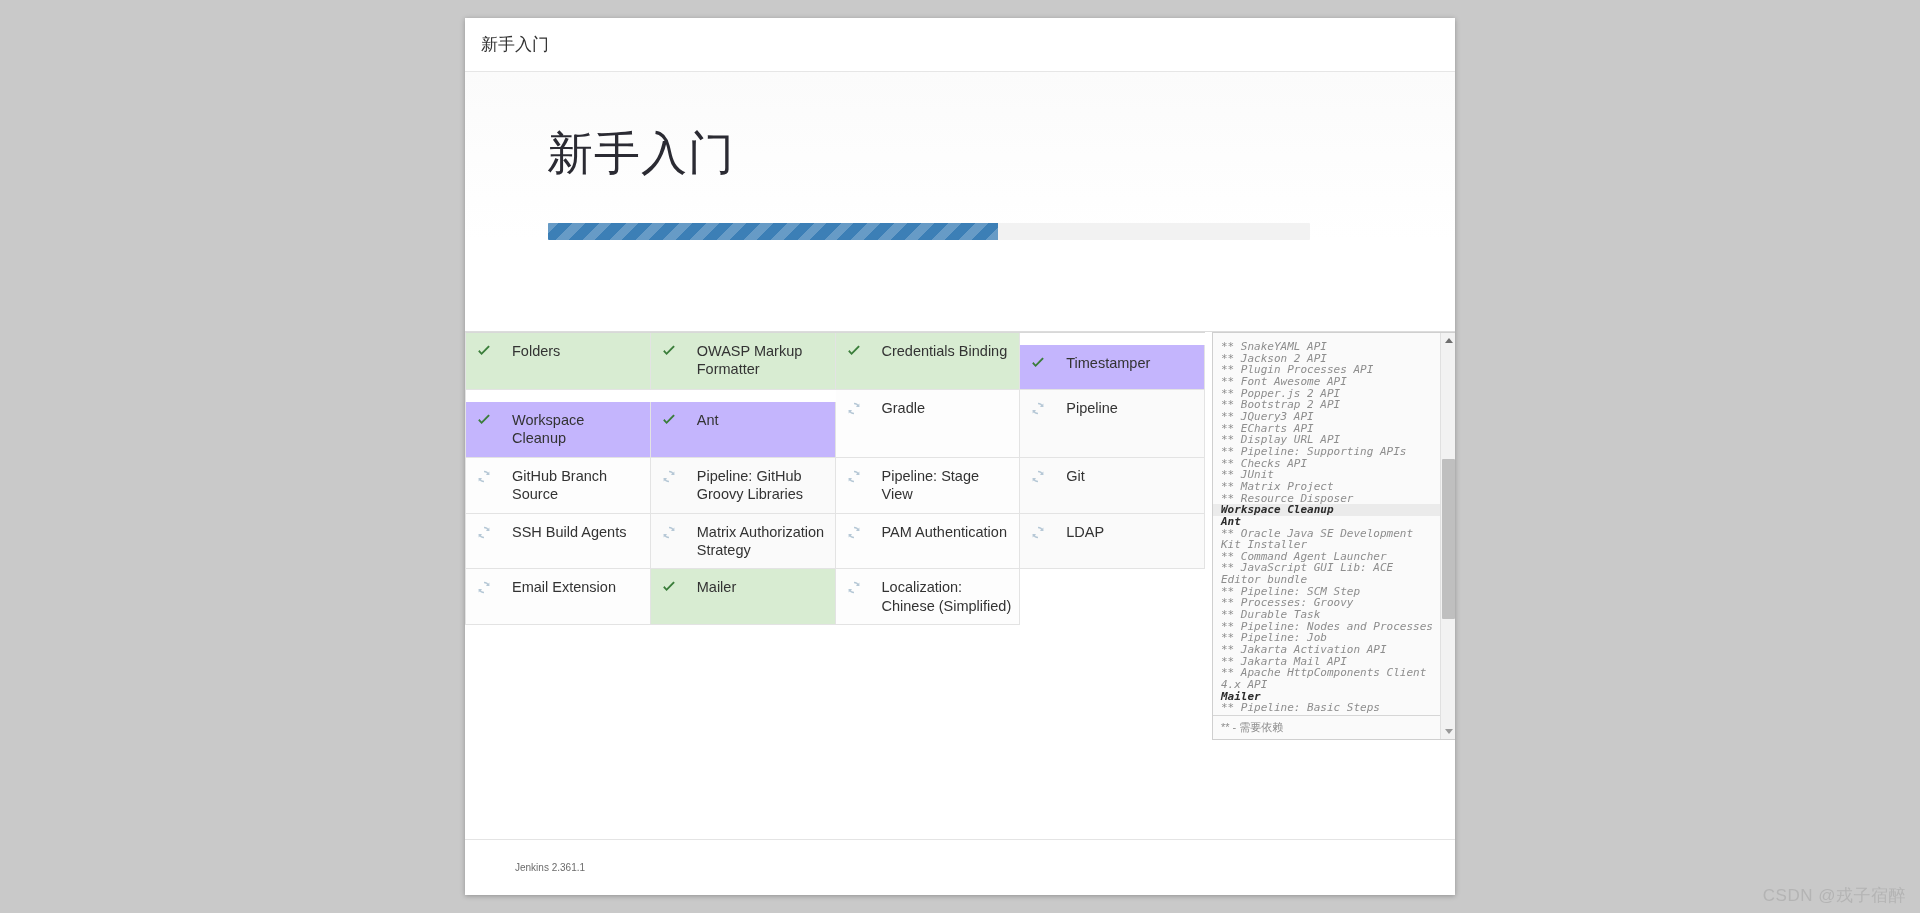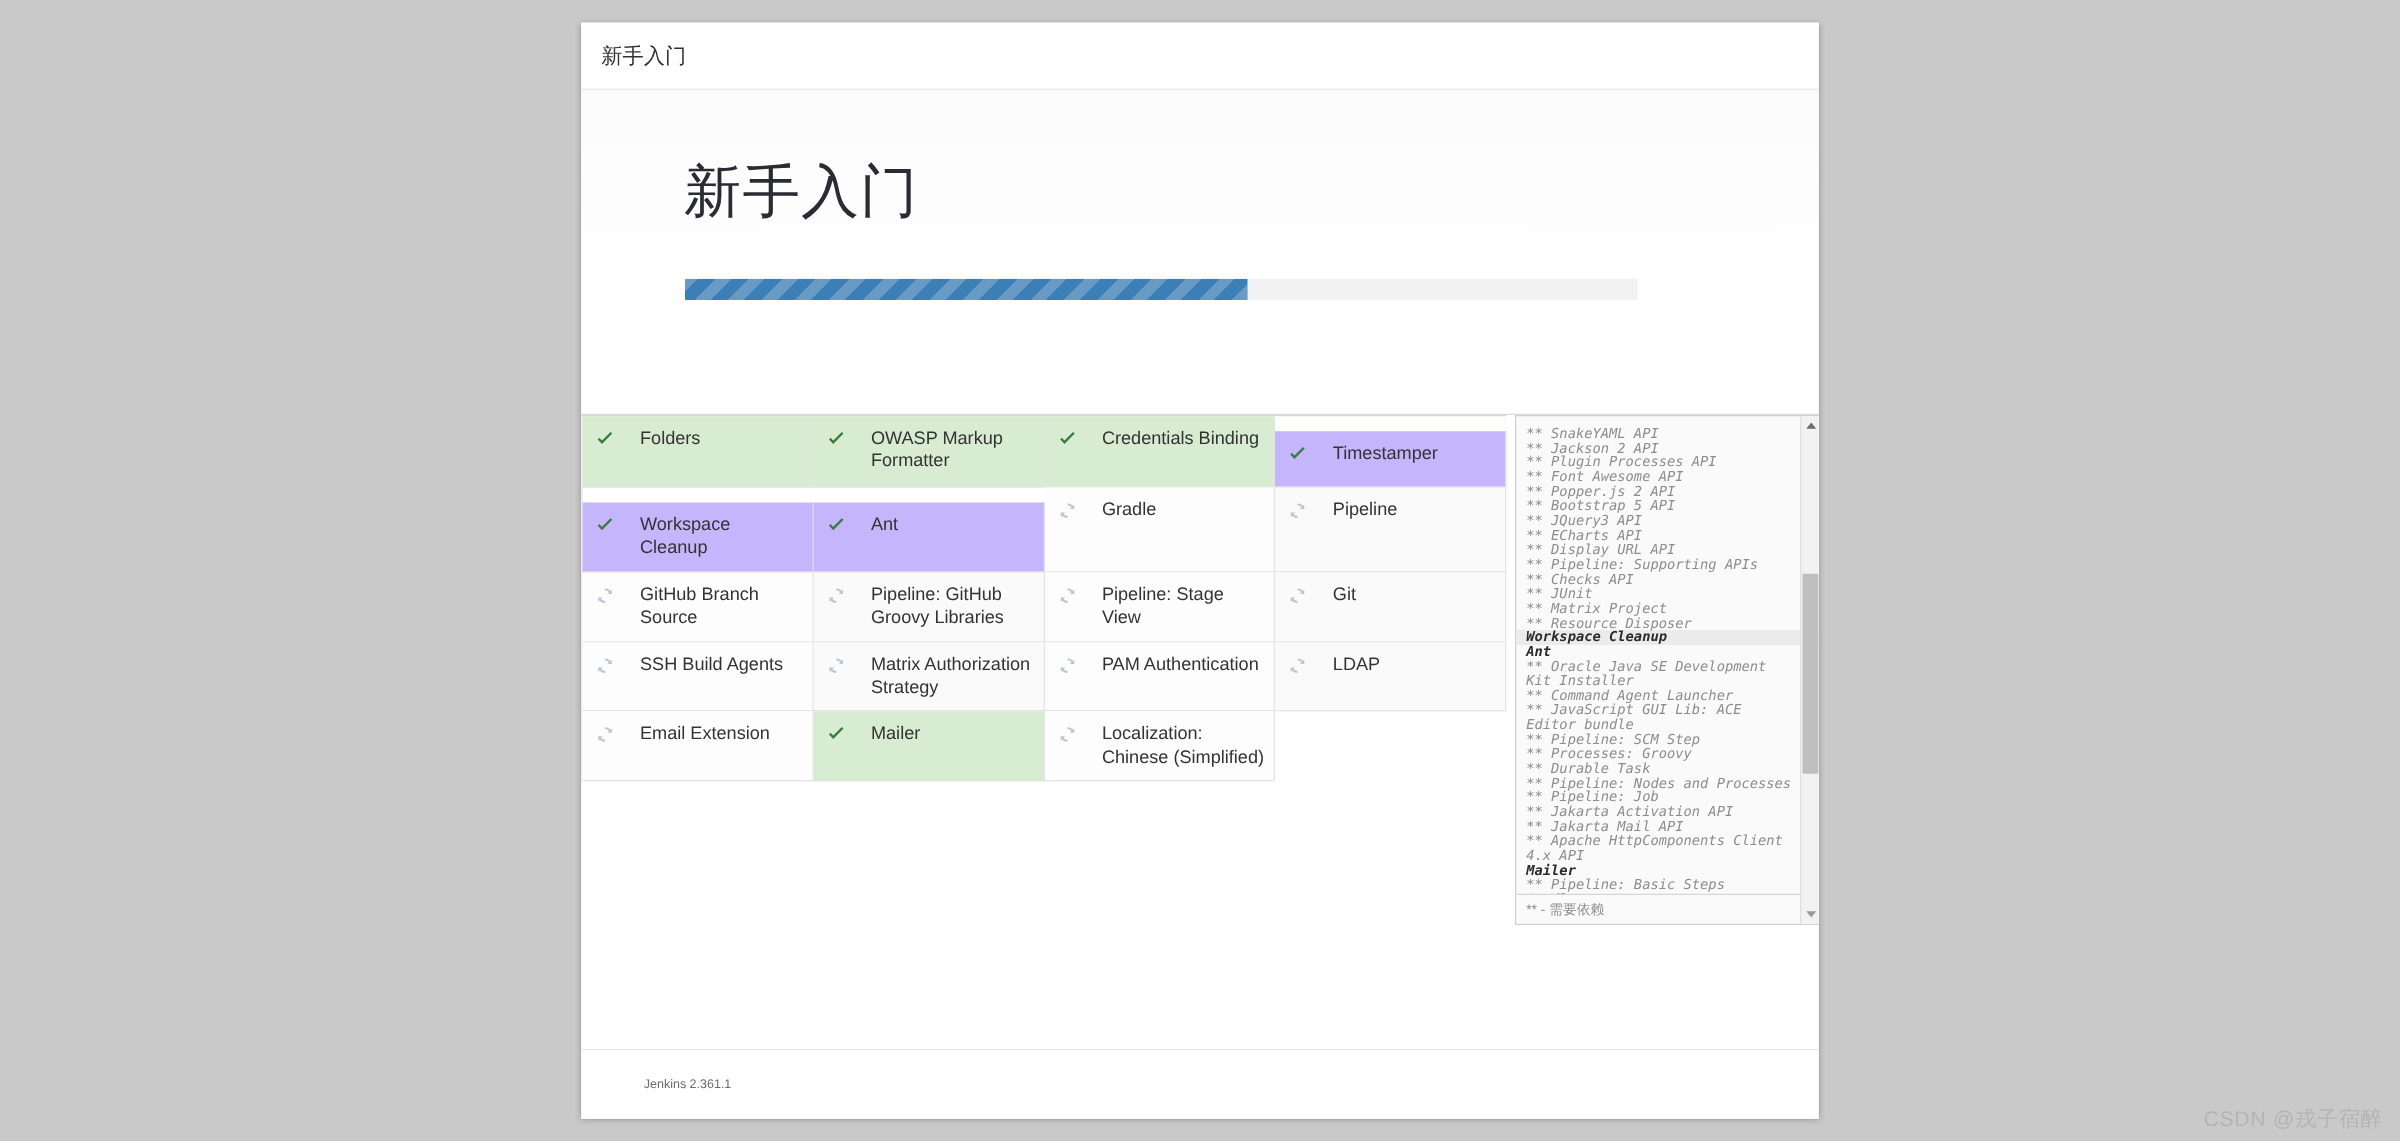--- a/index.html
+++ b/index.html
@@ -424,21 +424,21 @@
       </div>
 
       <div class="logpanel">
         <div class="log-scroll" id="log-scroll">
             <div class="log-line cut"></div>
             <div class="log-line dep">** SnakeYAML API</div>
             <div class="log-line dep">** Jackson 2 API</div>
             <div class="log-line dep">** Plugin Processes API</div>
             <div class="log-line dep">** Font Awesome API</div>
             <div class="log-line dep">** Popper.js 2 API</div>
-            <div class="log-line dep">** Bootstrap 5 API</div>
+            <div class="log-line dep">** Bootstrap 2 API</div>
             <div class="log-line dep">** JQuery3 API</div>
             <div class="log-line dep">** ECharts API</div>
             <div class="log-line dep">** Display URL API</div>
             <div class="log-line dep">** Pipeline: Supporting APIs</div>
             <div class="log-line dep">** Checks API</div>
             <div class="log-line dep">** JUnit</div>
             <div class="log-line dep">** Matrix Project</div>
             <div class="log-line dep">** Resource Disposer</div>
             <div class="log-line hl">Workspace Cleanup</div>
             <div class="log-line main">Ant</div>

